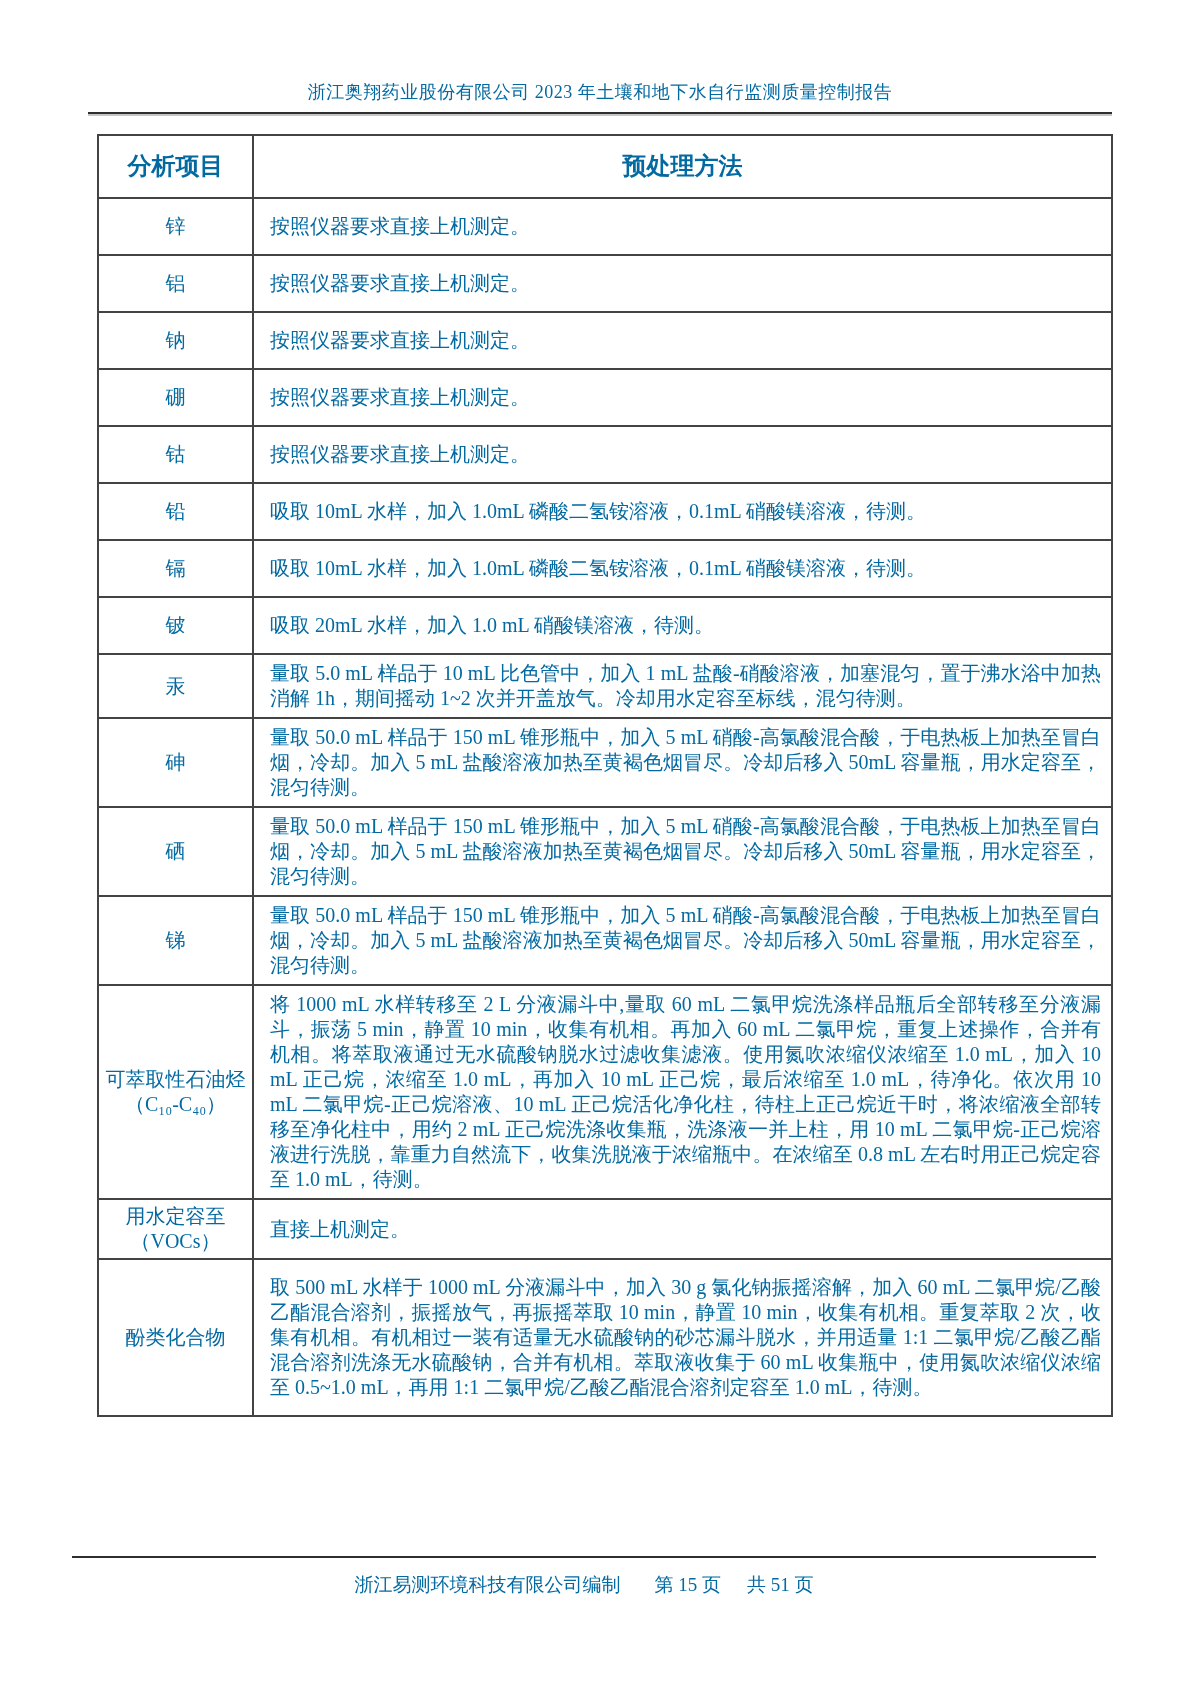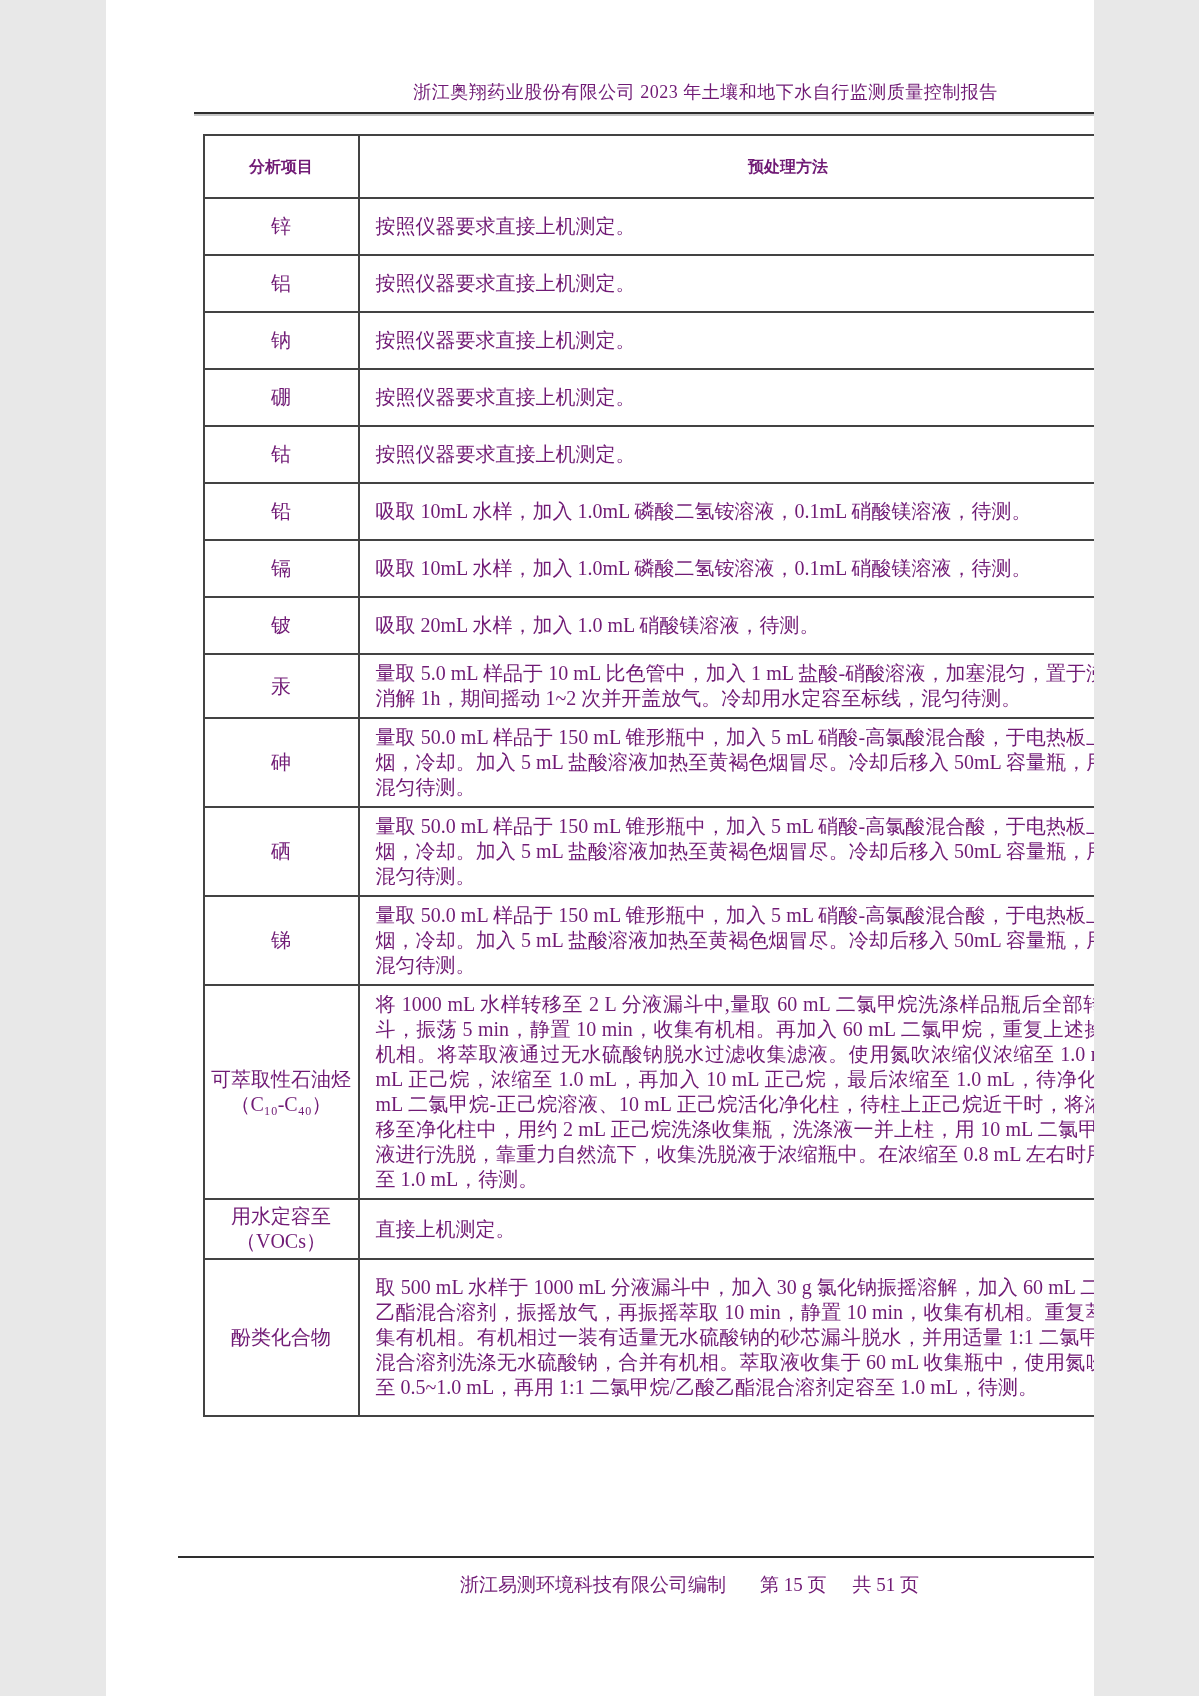--- a/index.html
+++ b/index.html
@@ -1,23 +1,23 @@
 <!DOCTYPE html>
 <html lang="zh"><head>
 <meta charset="utf-8">
 <style>
   html, body { margin: 0; padding: 0; background: #e8e8e8; }
   .page {
     position: relative;
-    width: 988px;
+    width: 1199px;
     height: 1696px;
     margin: 0 auto;
     background: #ffffff;
     font-family: "Liberation Serif", "DejaVu Serif", serif;
-    color: #701a75;
+    color: #0369a1;
     overflow: hidden;
   }
   .doc-header {
     position: absolute;
     top: 80px;
     left: 88px;
     width: 1024px;
     text-align: center;
   }
   .doc-header .title {
@@ -47,21 +47,21 @@
   table.main th, table.main td {
     border: 2px solid #434343;
     vertical-align: middle;
     font-size: 20px;
     line-height: 25px;
   }
   table.main th {
     font-weight: bold;
     text-align: center;
     padding: 18px 6px;
-    font-size: 16px;
+    font-size: 24px;
   }
   td.item-cell {
     text-align: center;
     padding: 4px 6px;
   }
   td.method-cell {
     text-align: justify;
     text-justify: inter-ideograph;
     padding: 6px 10px 6px 16px;
   }

